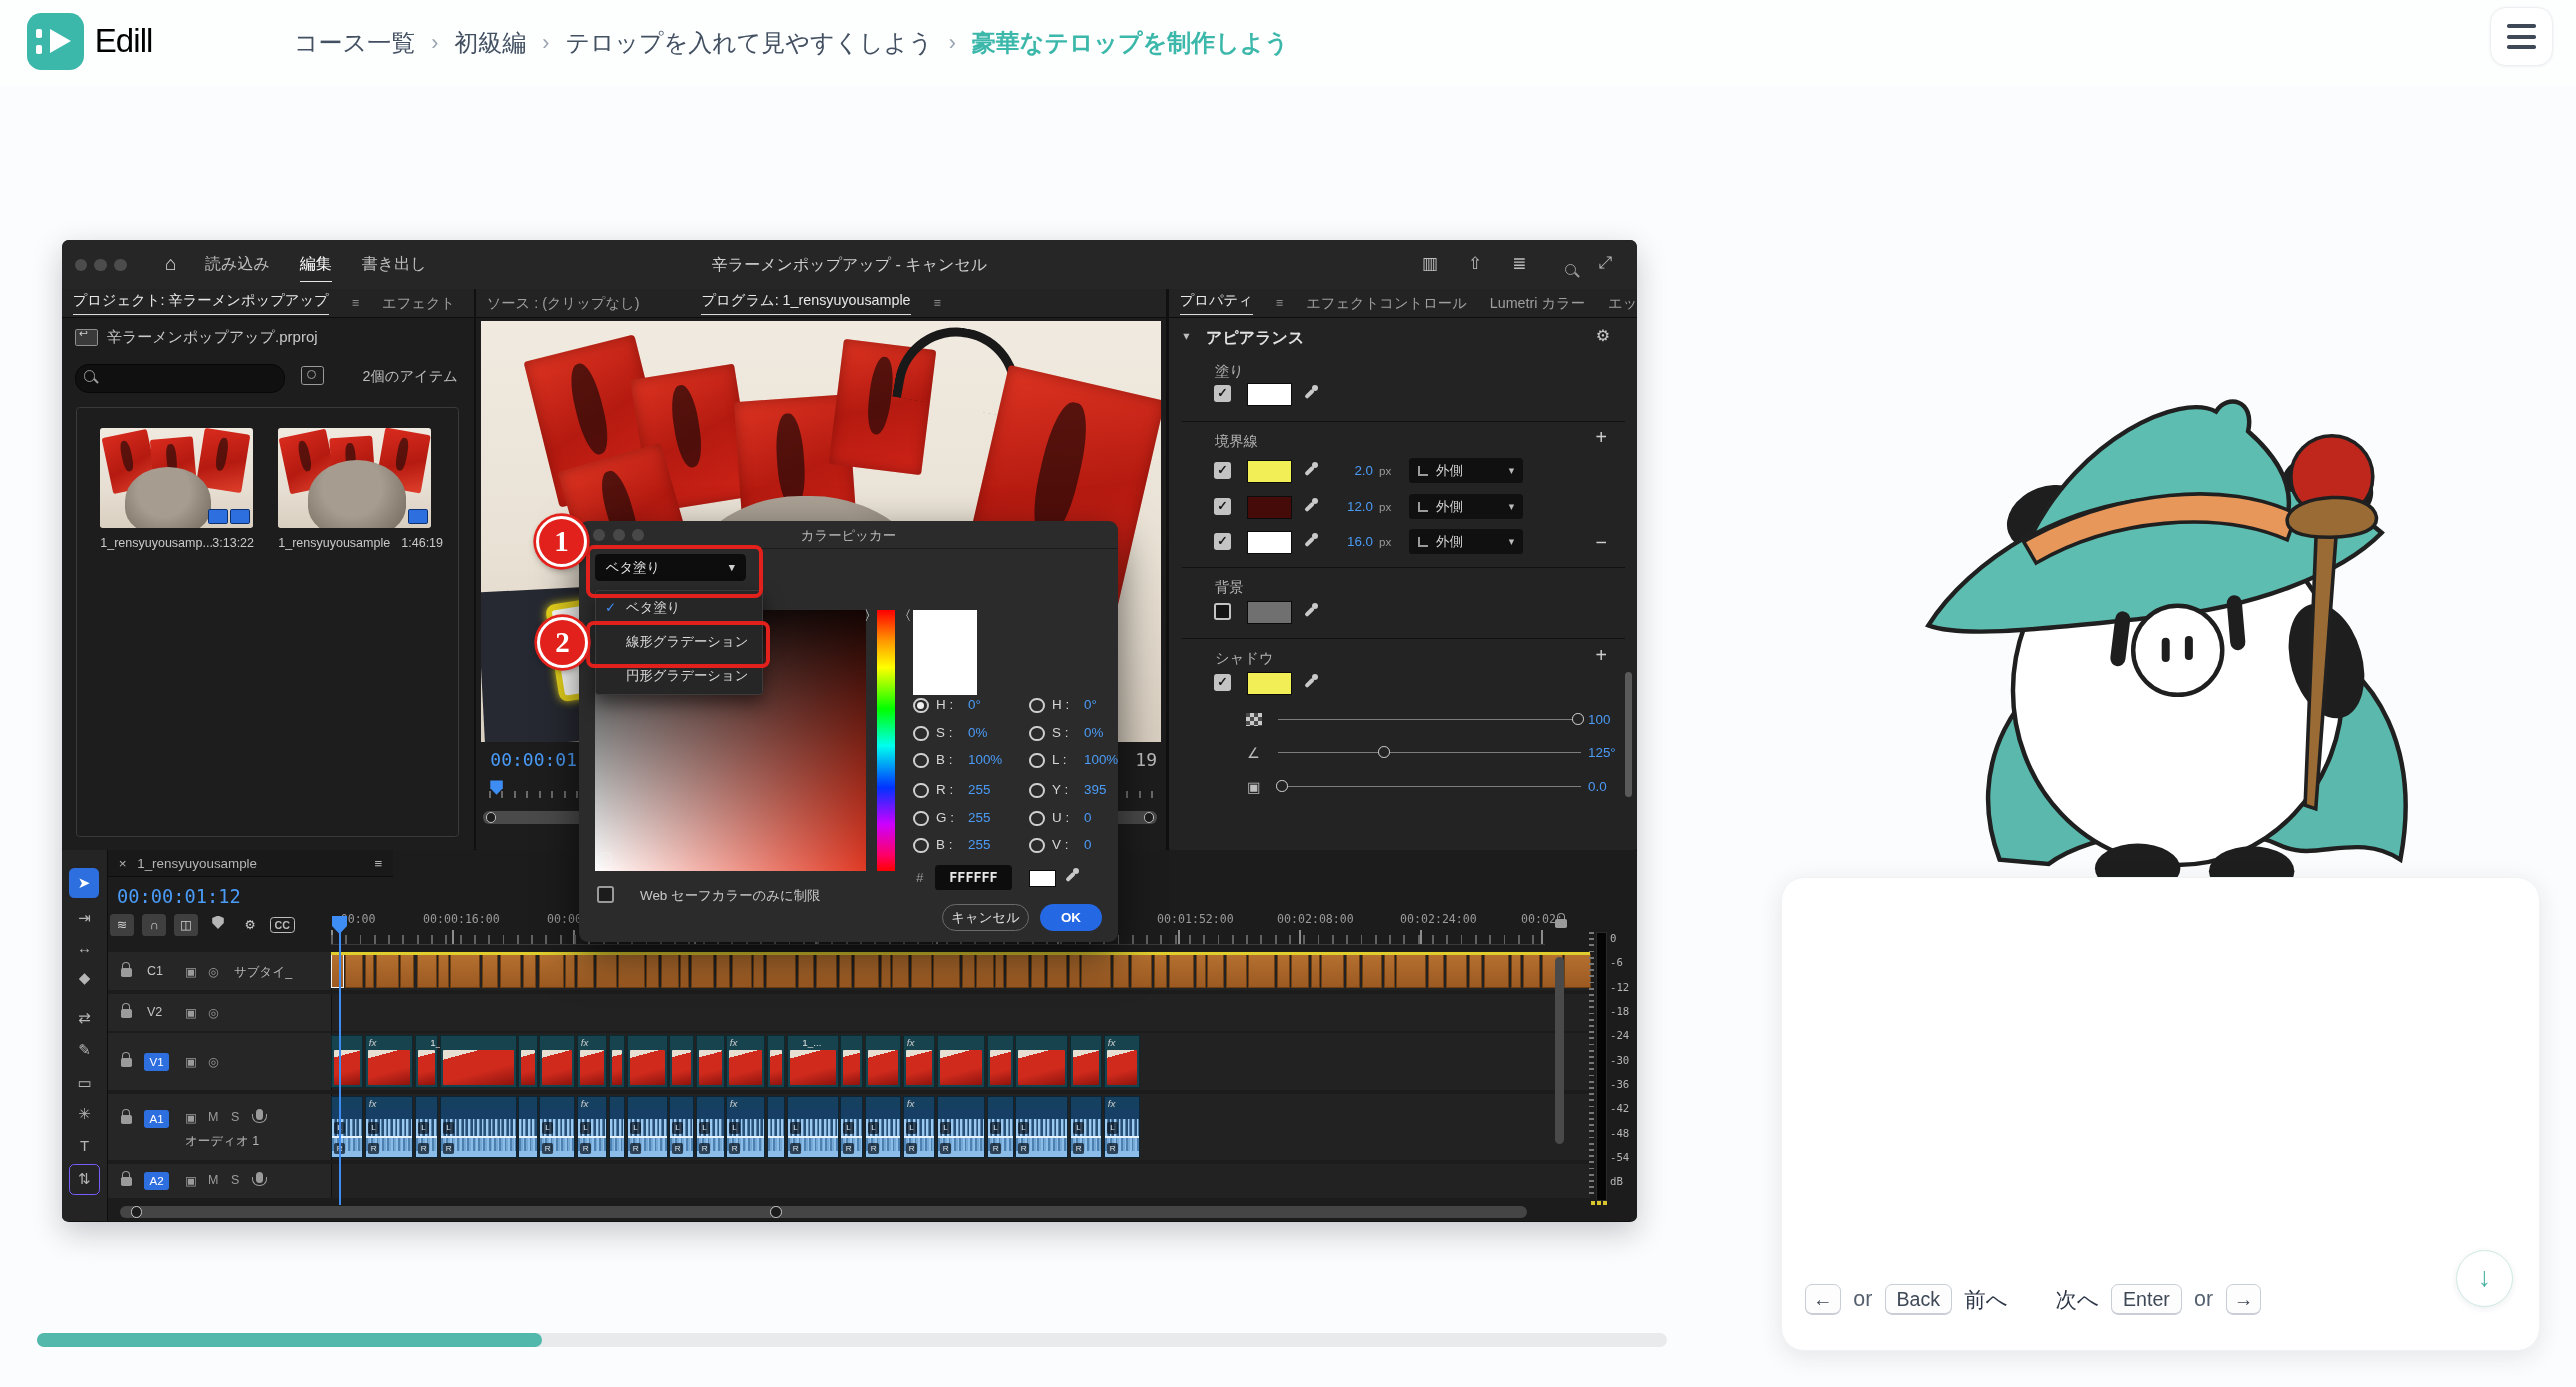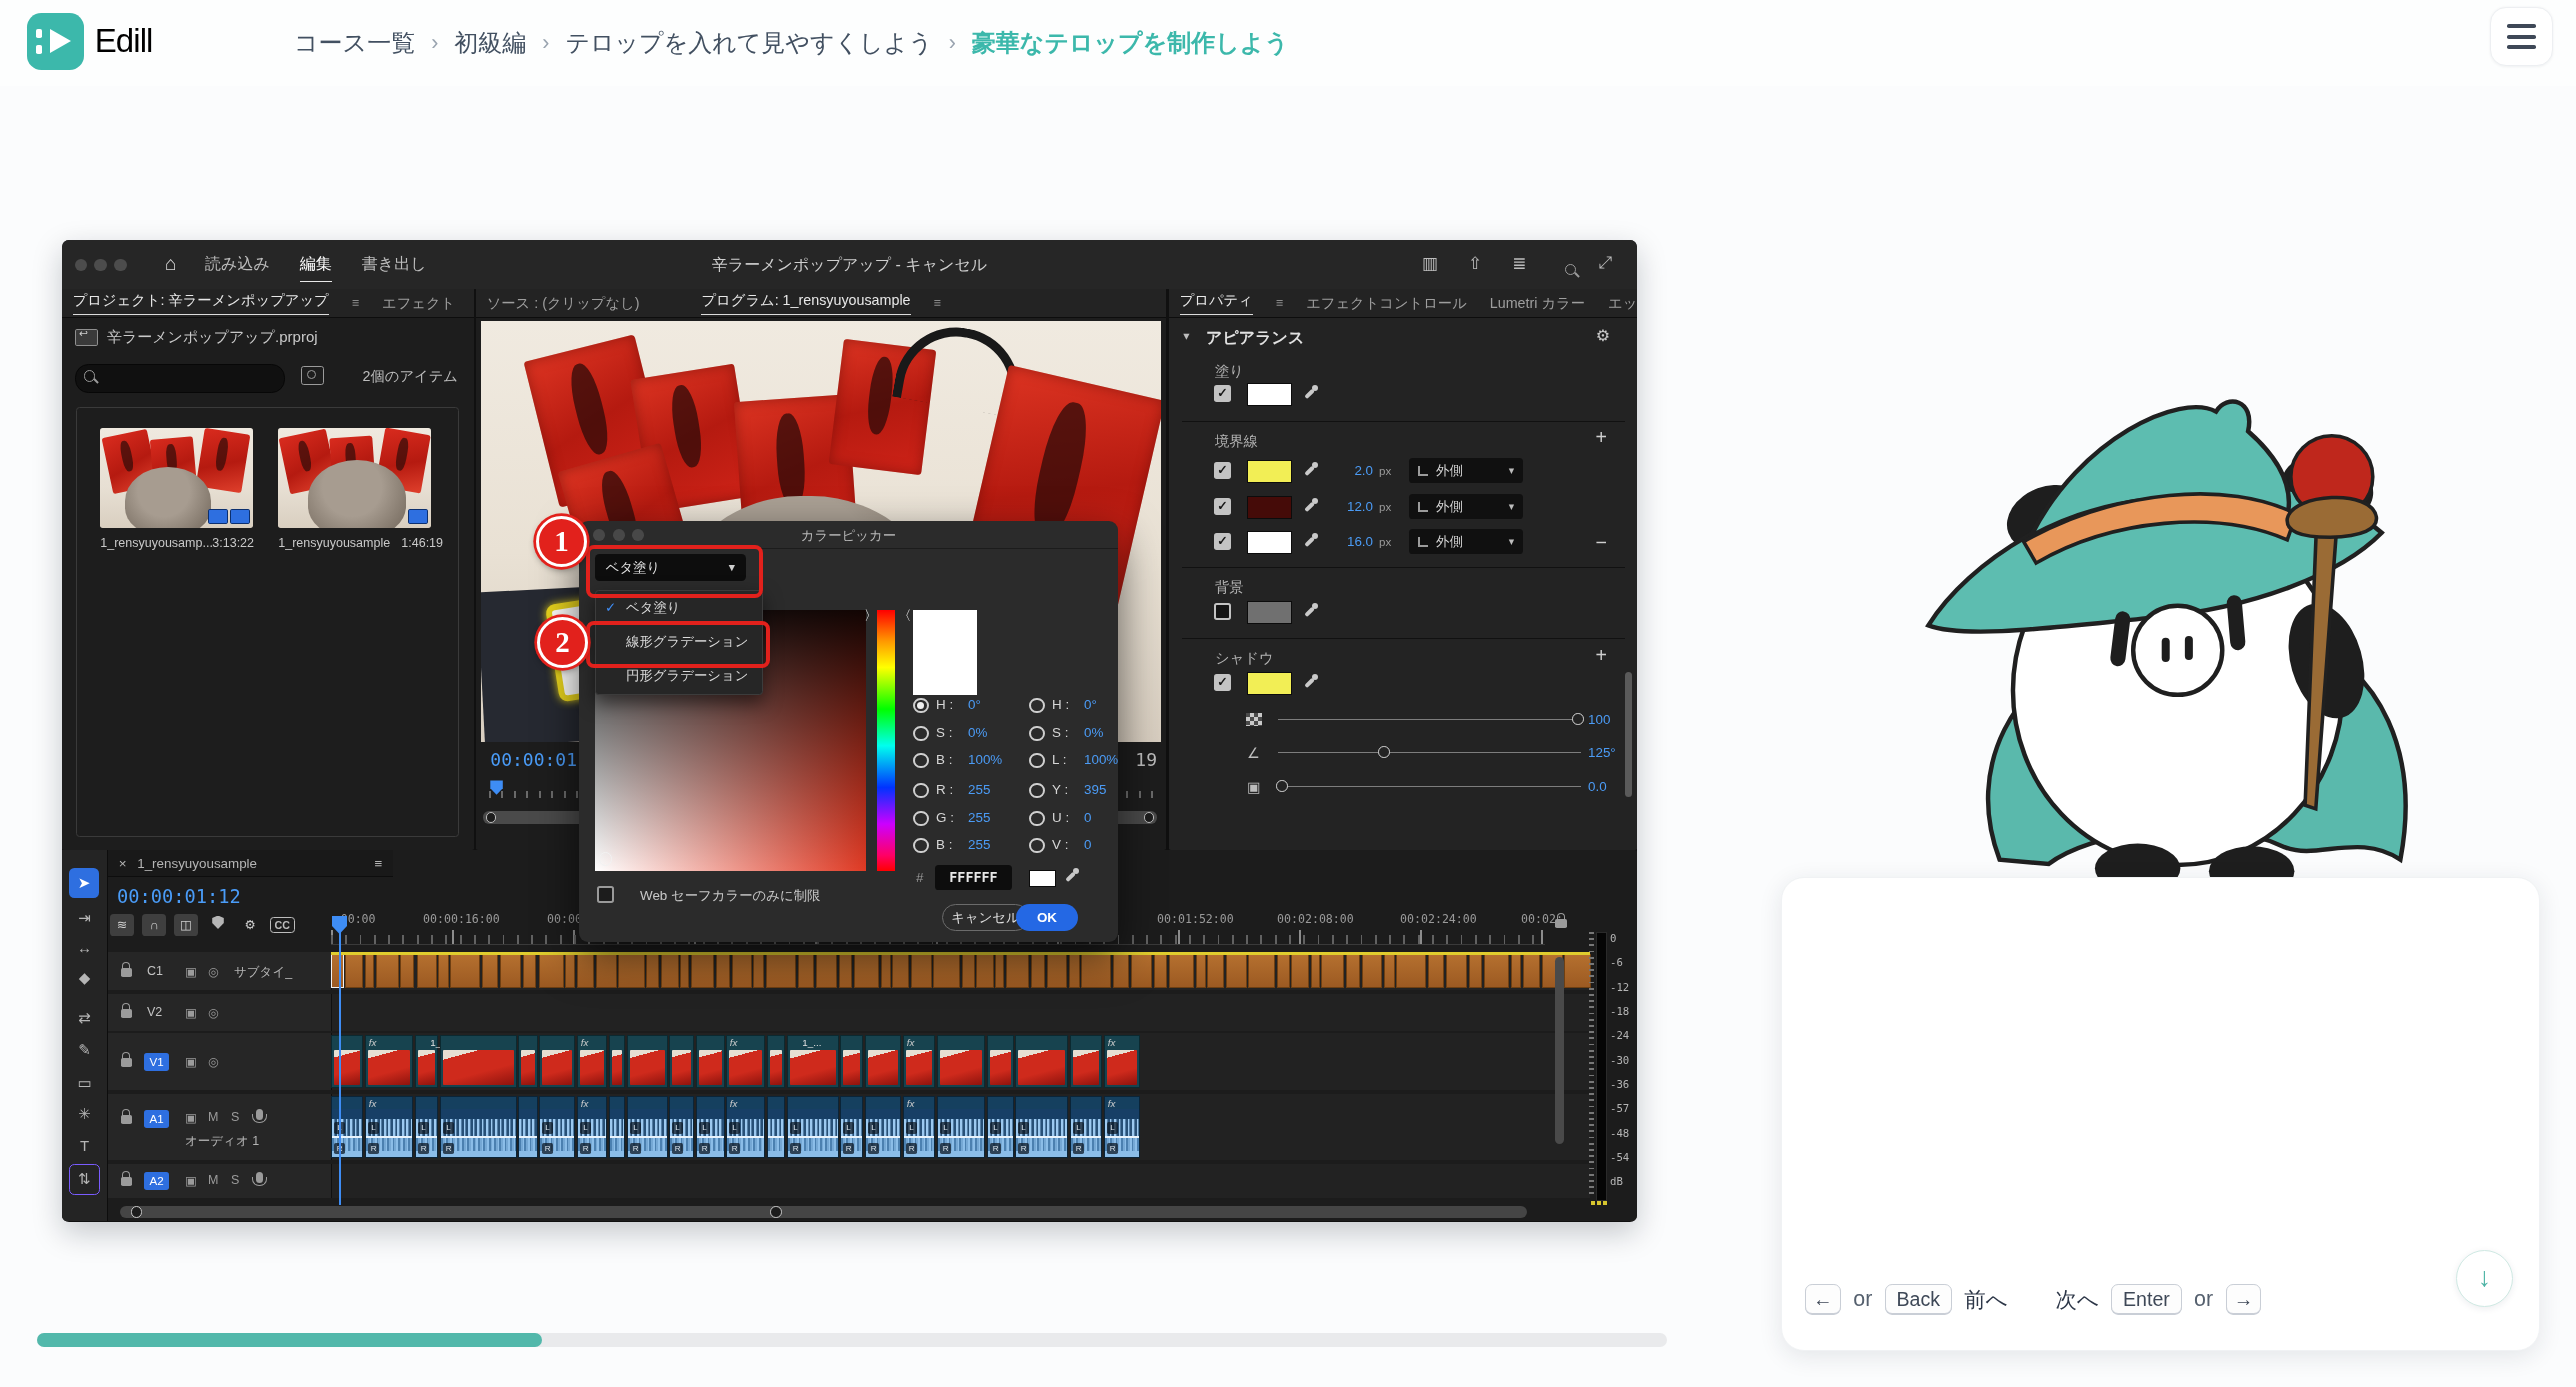--- a/index.html
+++ b/index.html
@@ -180,21 +180,21 @@
   .cp-radio.sel::after{content:"";position:absolute;left:2.2px;top:2.2px;width:7.1px;height:7.1px;border-radius:50%;background:#efefef;}
   .cp-lab{position:absolute;left:23px;top:0.9px;font-size:13.4px;color:#d6d6d6;}
   .cp-val{position:absolute;left:55px;top:0.9px;font-size:13.4px;color:#4b9bf5;}
   .cp-hash{position:absolute;left:337px;top:349px;color:#9a9a9a;font-size:13.4px;}
   .cp-hex{position:absolute;left:356px;top:344px;width:77px;height:25px;background:#0d0d0d;border-radius:3.6px;color:#e8e8e8;font-size:13.4px;font-weight:bold;text-align:center;line-height:25px;font-family:"DejaVu Sans Mono",monospace;}
   .cp-swatch{position:absolute;left:450px;top:349px;width:25px;height:15px;background:#fff;border:0.9px solid #0c0c0c;}
   .cp-dropper{position:absolute;left:485px;top:347px;}
   .cp-wscheck{position:absolute;left:18px;top:365px;width:13.4px;height:13.4px;border:2.2px solid #9a9a9a;border-radius:2.7px;background:#1c1c1c;}
   .cp-wslabel{position:absolute;left:45px;top:366px;font-size:13.4px;color:#c9c9c9;margin-left:16px;}
   .cp-cancel{position:absolute;left:363px;top:383px;width:87px;height:27px;border:1.8px solid #6b6b6b;border-radius:14.3px;color:#e0e0e0;font-size:13.4px;text-align:center;line-height:25px;box-sizing:border-box;}
-  .cp-ok{position:absolute;left:437px;top:383px;width:62px;height:27px;background:#2468e4;border-radius:14.3px;color:#fff;font-size:13.4px;font-weight:bold;text-align:center;line-height:27px;}
+  .cp-ok{position:absolute;left:461px;top:383px;width:62px;height:27px;background:#2468e4;border-radius:14.3px;color:#fff;font-size:13.4px;font-weight:bold;text-align:center;line-height:27px;}
   .anno-num{position:absolute;width:45px;height:45px;background:#e2211c;border:3.6px solid #fff;border-radius:50%;box-shadow:0 0 0 2.7px #e2211c,0 2.7px 7.1px rgba(0,0,0,.45);color:#fff;font-size:29px;font-weight:bold;text-align:center;line-height:45px;z-index:70;font-family:"Liberation Serif",serif;}
 
   
   .mascot{position:absolute;left:1915px;top:383px;width:570px;height:499px;}
   .bubble{position:absolute;left:1781px;top:877px;width:757px;height:472px;background:#fff;border-radius:23px;box-shadow:0 5.3px 23px rgba(25,40,60,.10);border:0.9px solid #f0f2f4;}
   .bubble-text{position:absolute;left:48px;top:43px;width:663px;font-size:28px;line-height:1.85;color:#222c3a;}
   .nav{position:absolute;left:23px;top:406px;display:flex;align-items:center;gap:12.5px;font-size:21.4px;color:#55606e;}
   .kbd{background:#fdfdfd;border:1.8px solid #c9ced6;border-radius:7.1px;padding:2.7px 10.7px;font-size:19.6px;color:#3e4857;box-shadow:0 0.9px 0 #c9ced6;}
   .kbd.small{padding:2.7px 7.1px;}
   .nav-label{color:#2d3748;}
@@ -801,21 +801,21 @@
       <div class="tl-meterbar"></div>
       <div class="meterdots"></div>
       <div class="tl-meter">
           <span class="tl-mlabel" style="top: 0px;">0</span>
           <span class="tl-mlabel" style="top: 24px;">-6</span>
           <span class="tl-mlabel" style="top: 49px;">-12</span>
           <span class="tl-mlabel" style="top: 73px;">-18</span>
           <span class="tl-mlabel" style="top: 97px;">-24</span>
           <span class="tl-mlabel" style="top: 122px;">-30</span>
           <span class="tl-mlabel" style="top: 146px;">-36</span>
-          <span class="tl-mlabel" style="top: 170px;">-57</span>
+          <span class="tl-mlabel" style="top: 170px;">-42</span>
           <span class="tl-mlabel" style="top: 195px;">-48</span>
           <span class="tl-mlabel" style="top: 219px;">-54</span>
           <span class="tl-mlabel" style="top: 243px;">dB</span>
         </div>
     </div>
 
     <div class="cp">
       <div class="cp-titlebar">
         <span class="cp-circle" style="left:14.3px"></span>
         <span class="cp-circle" style="left:34px"></span>

